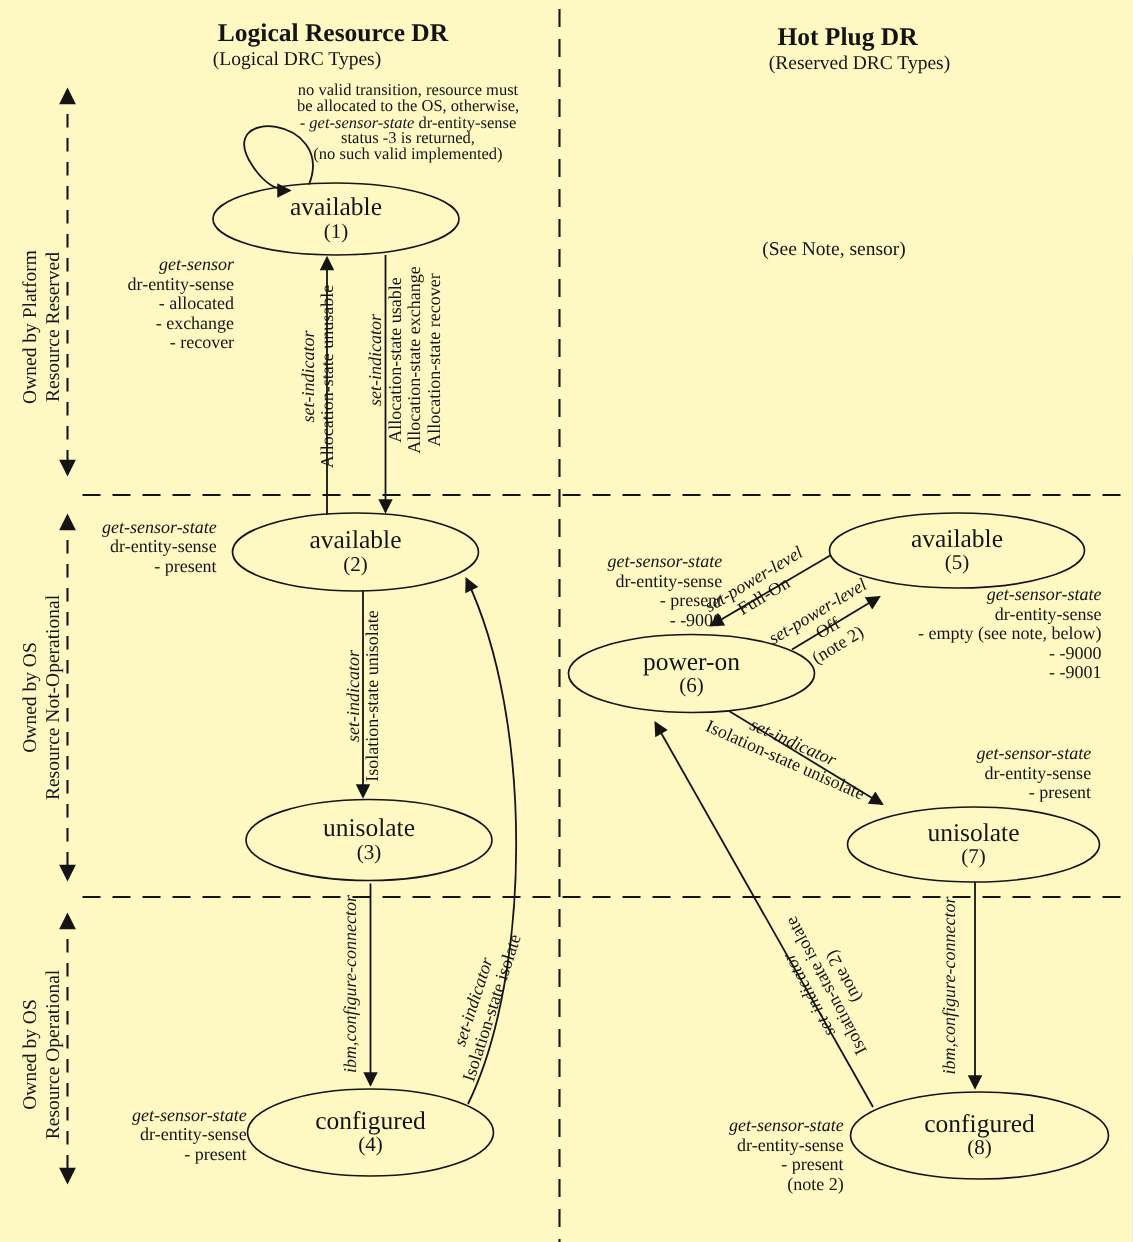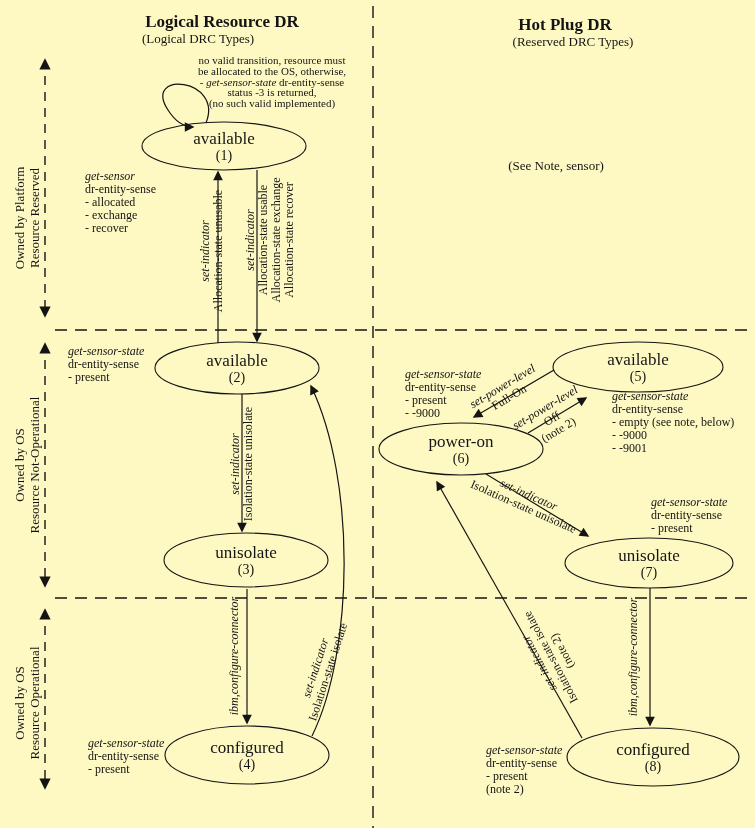--- a/index.html
+++ b/index.html
@@ -5,21 +5,21 @@
   html,body{margin:0;padding:0;background:#e8e8e8;}
   #page{position:relative;width:755px;height:828px;background:#fef9c3;overflow:hidden;
         font-family:"Liberation Serif","DejaVu Serif",serif;color:#141414;}
   #lines{position:absolute;left:0;top:0;width:755px;height:828px;}
   .abs{position:absolute;}
   .ctr{transform:translate(-50%,-50%);white-space:nowrap;text-align:center;}
   .ttl{font-weight:bold;font-size:17px;}
   .sub{font-size:13px;}
   .note{font-size:11px;line-height:10.8px;text-align:center;transform:translateX(-50%);}
   .cmd{font-style:italic;}
-  .ann{font-size:12px;line-height:13px;white-space:nowrap;}
+  .ann{font-size:12px;line-height:13px;white-space:nowrap;text-align:right;}
   .state{position:absolute;transform:translate(-50%,-50%);text-align:center;}
   .sname{font-size:17px;line-height:18px;}
   .snum{font-size:14px;line-height:15px;}
   .rlab{position:absolute;transform:translate(-50%,-50%) rotate(var(--r,-90deg));
         text-align:center;font-size:12px;line-height:13px;white-space:nowrap;}
   .sec{position:absolute;transform:translate(-50%,-50%) rotate(-90deg);
        text-align:center;font-size:13px;line-height:15px;white-space:nowrap;}
 </style>
 </head>
 <body>

